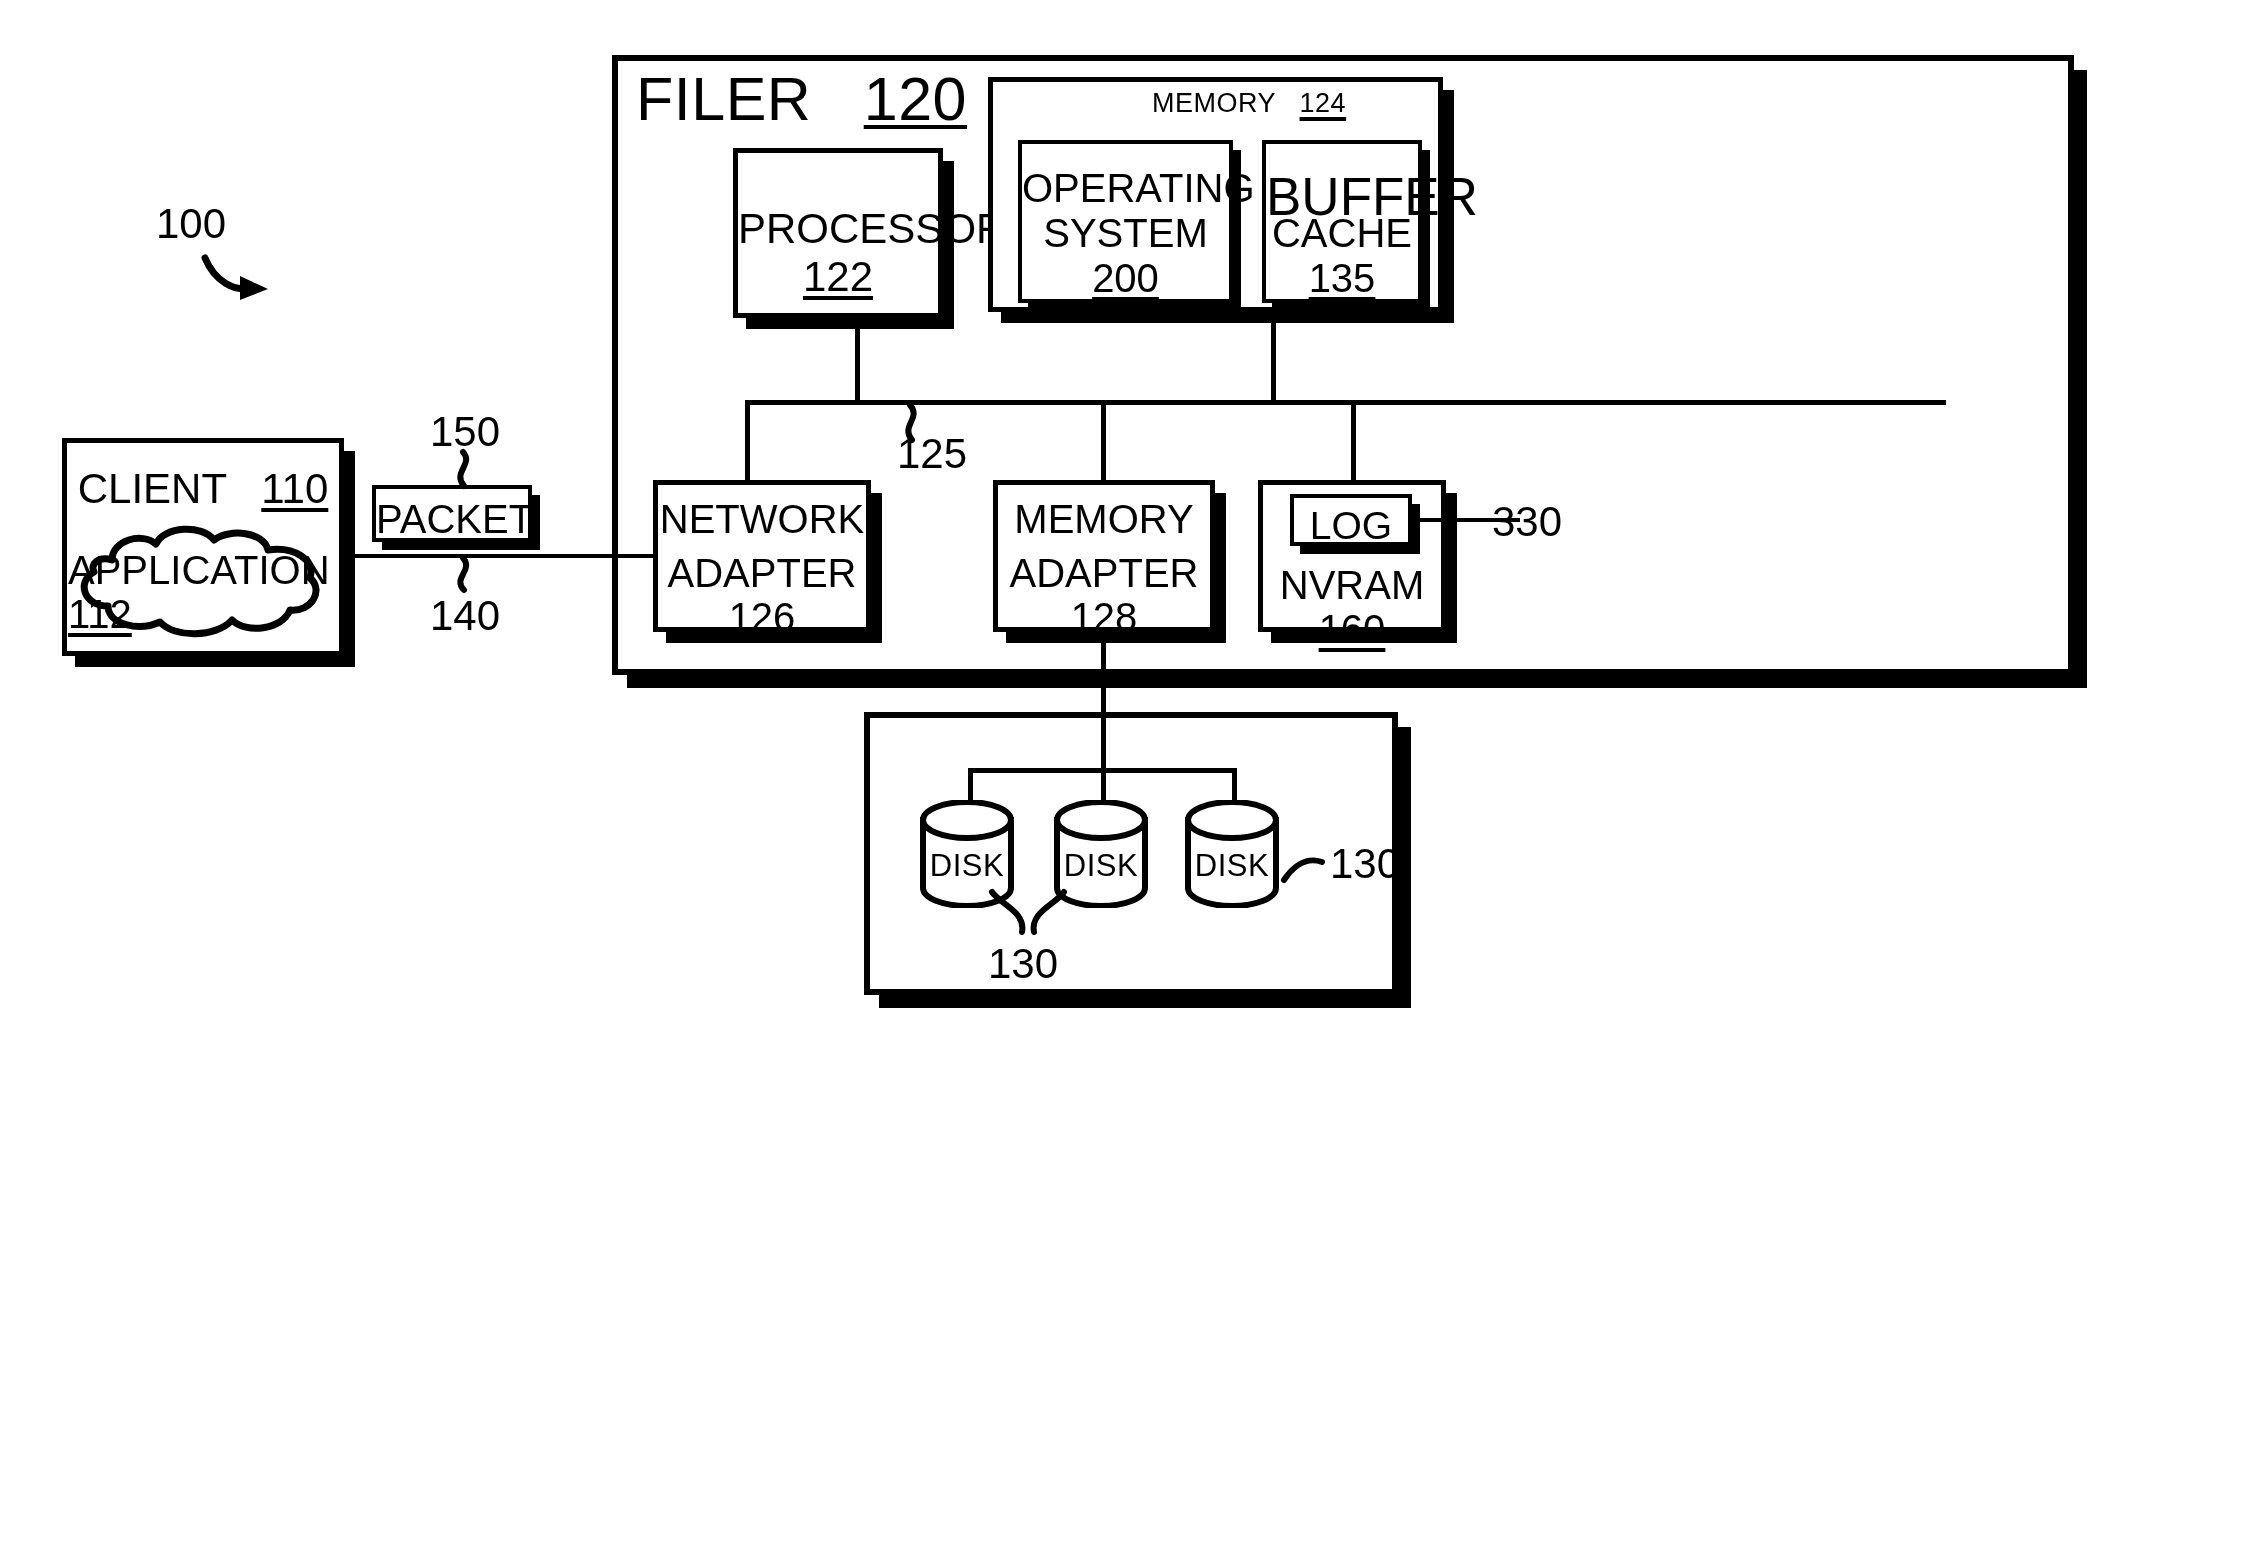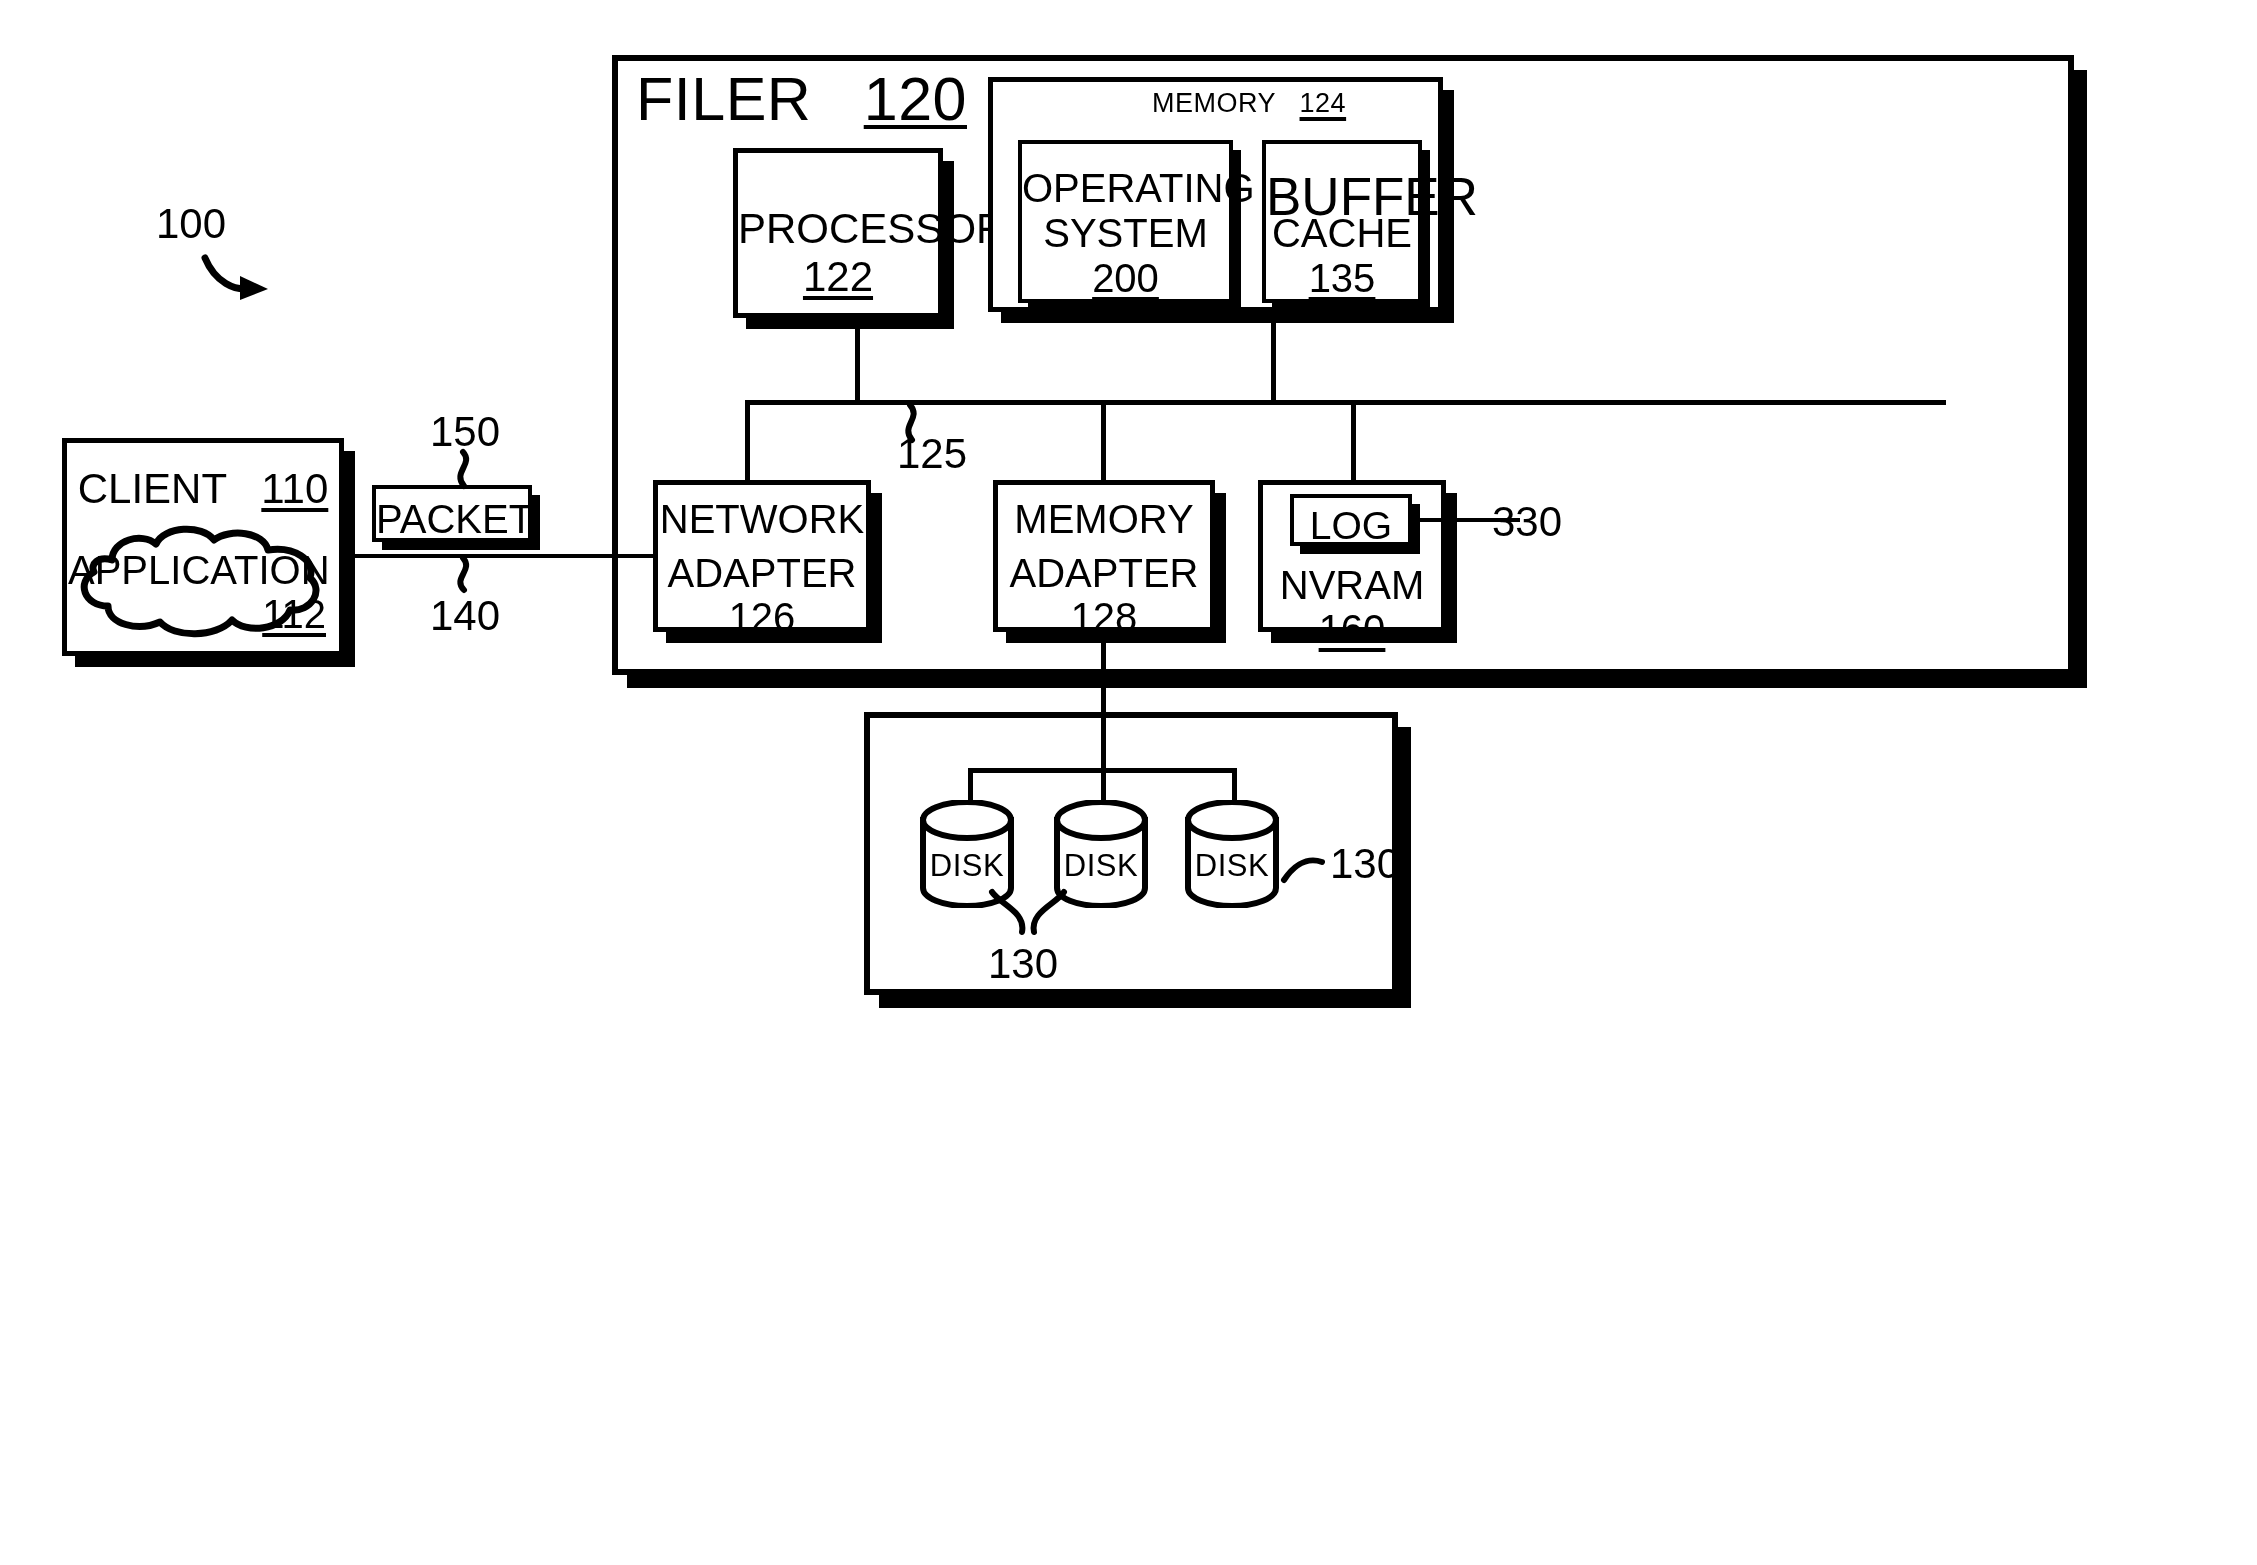--- a/index.html
+++ b/index.html
@@ -89,21 +89,21 @@
 
   #log-t  { top: 6px;  font-size: 39px; }
   #nv-t1  { top: 78px; font-size: 40px; }
   #nv-t2  { top: 122px; font-size: 40px; }
 
   #client-box { left: 62px; top: 438px; width: 282px; height: 218px; }
   #client-t1  { top: 22px; font-size: 42px; }
 
   #cloud-wrap { position: absolute; left: 68px; top: 520px; width: 258px; height: 120px; }
   #cloud-app1 { position:absolute; left:0; right:0; top: 28px; text-align:center; font-size: 40px; white-space:nowrap;}
-  #cloud-app2 { position:absolute; left:0; right:0; top: 72px; text-align:right; font-size: 40px; white-space:nowrap;}
+  #cloud-app2 { position:absolute; left:0; right:0; top: 72px; text-align:left; font-size: 40px; white-space:nowrap;}
 
   #packet-box { left: 372px; top: 485px; width: 160px; height: 57px; }
   #packet-t   { top: 8px; font-size: 40px; }
 
   #shelf-box  { left: 864px; top: 712px; width: 534px; height: 283px; }
 
   .refnum { position: absolute; font-size: 42px; white-space: nowrap; }
 
   .diskwrap { position: absolute; width: 100px; height: 108px; }
   .disklabel {

